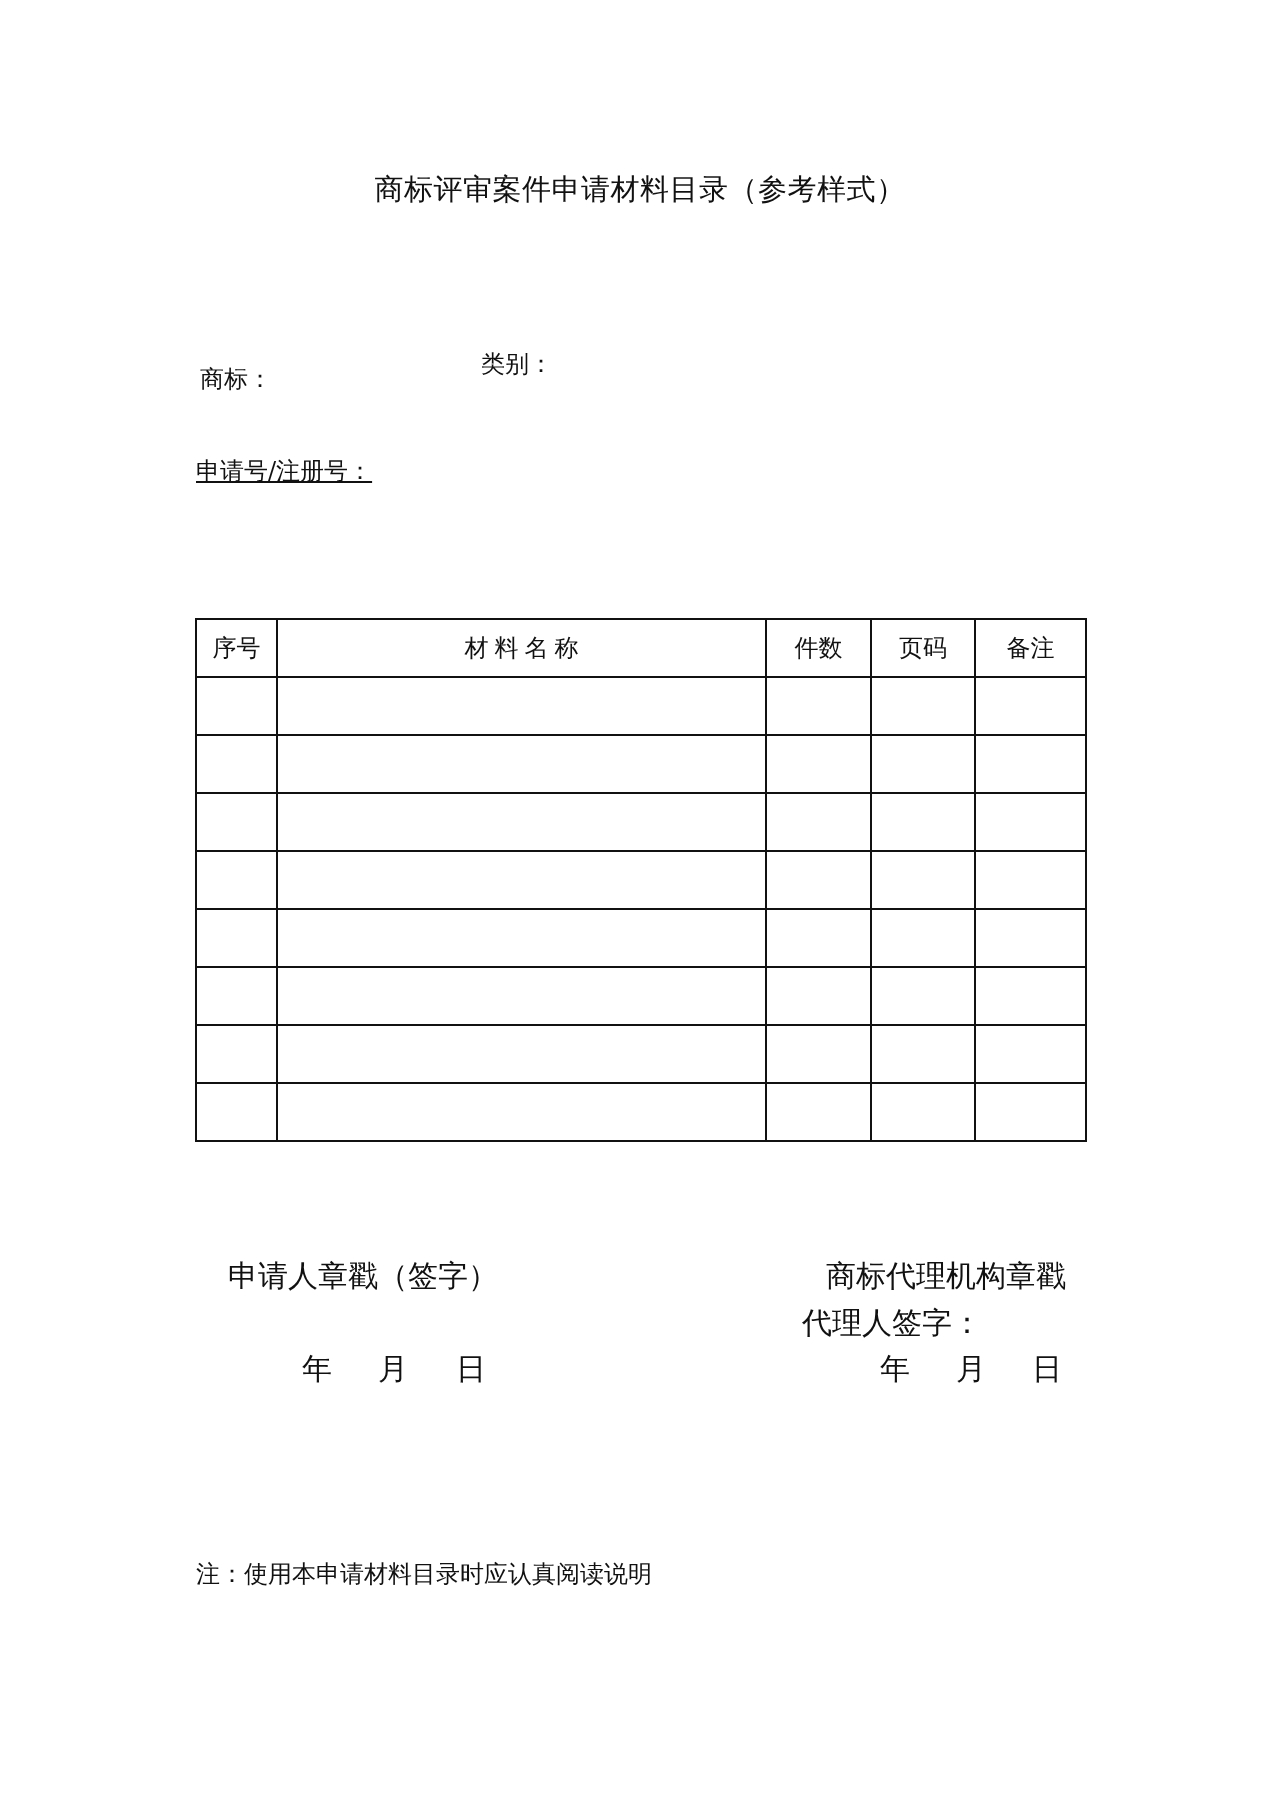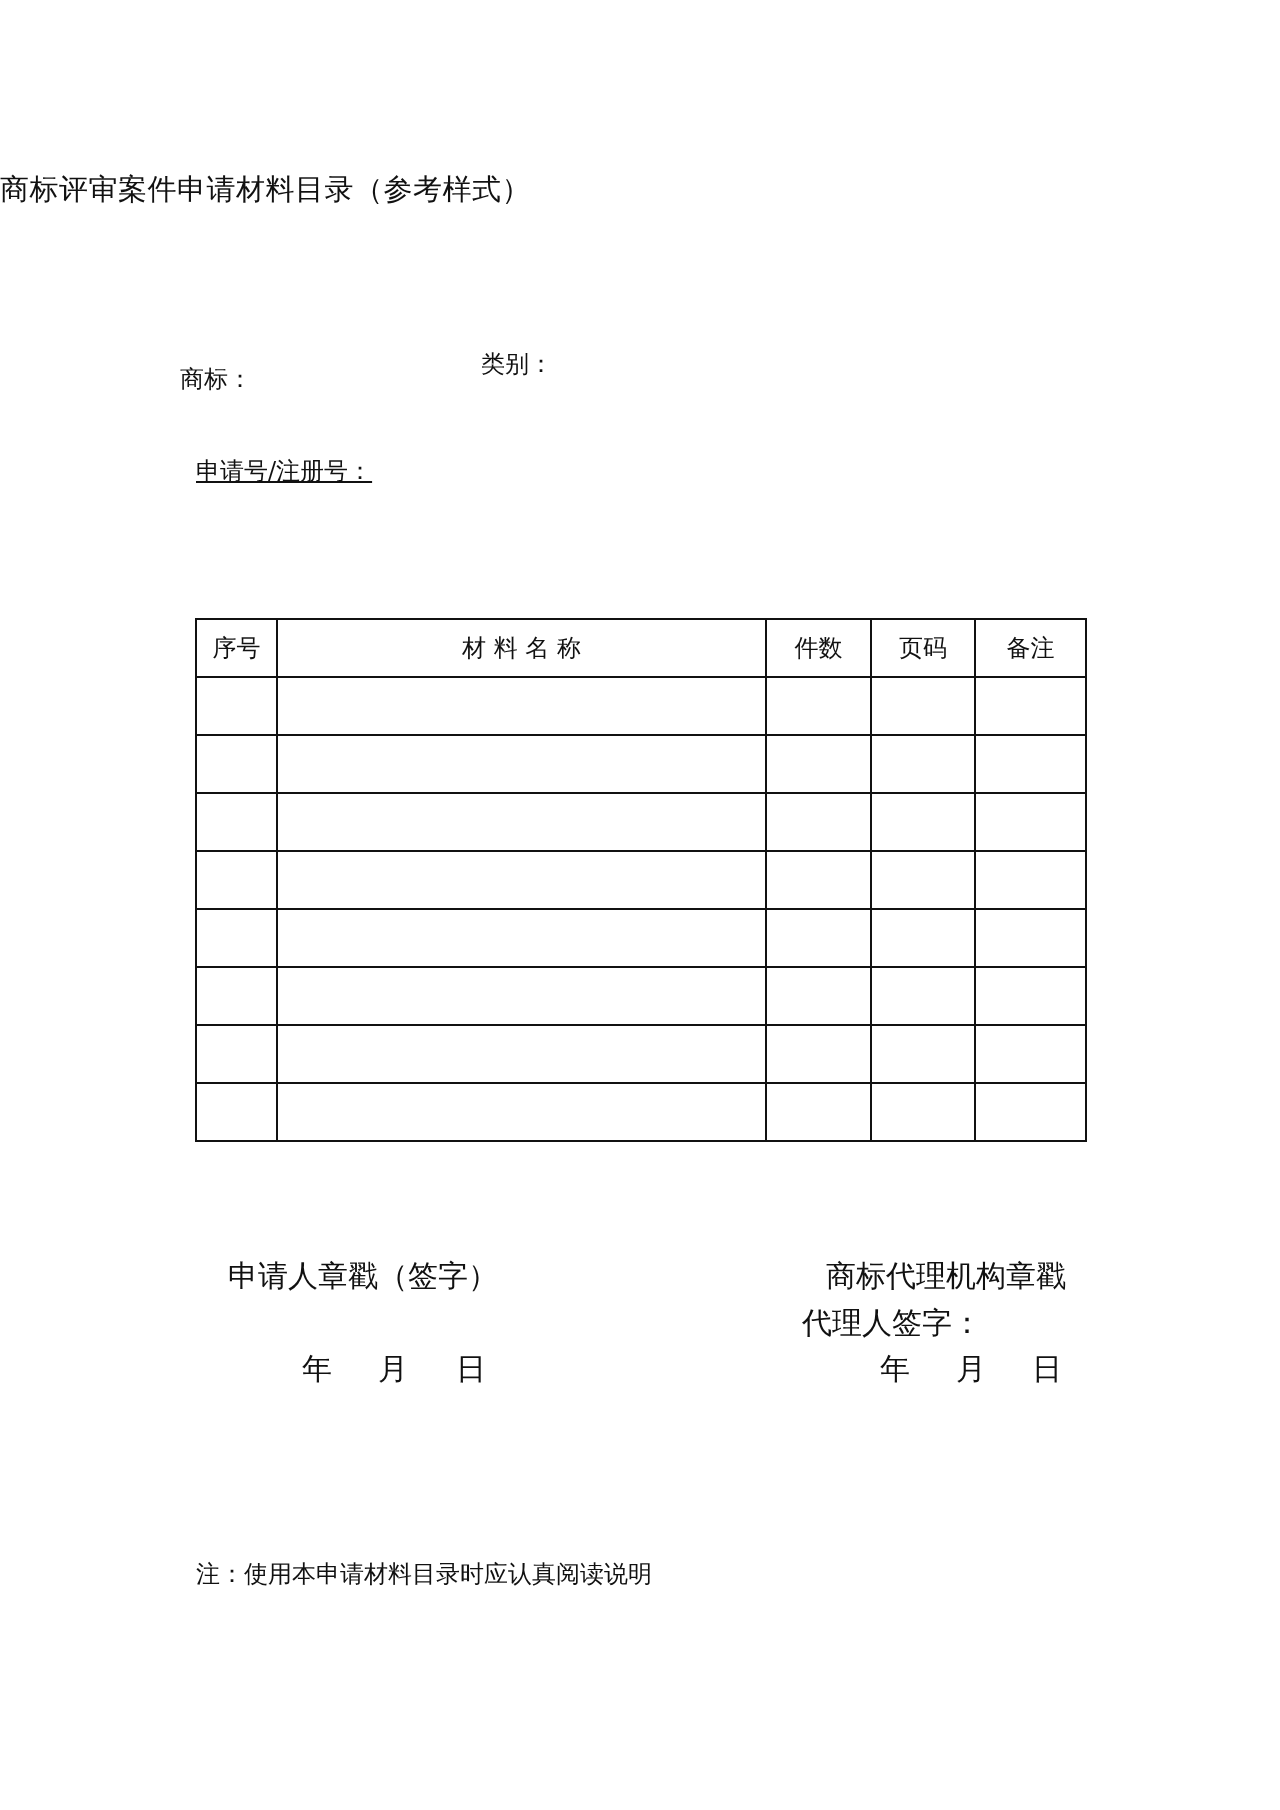--- a/index.html
+++ b/index.html
@@ -1,39 +1,39 @@
 <!DOCTYPE html>
 <html><head>
 <meta charset="utf-8">
 <style>
   html, body { margin: 0; padding: 0; background: #ffffff; }
   body {
     width: 1280px; height: 1810px; position: relative; overflow: hidden;
     font-family: "DejaVu Serif", "Liberation Serif", serif; color: #111;
   }
   .abs { position: absolute; white-space: nowrap; }
-  .title { left: 0; width: 1280px; top: 170px; font-size: 29px; letter-spacing: 0.5px; }
+  .title { left: 0; width: 1280px; top: 170px; text-align: center; font-size: 29px; letter-spacing: 0.5px; }
   .field { font-size: 24px; }
   table.list {
     position: absolute; left: 195px; top: 618px; width: 890px;
     border-collapse: collapse; table-layout: fixed;
   }
   table.list td, table.list th {
     border: 2px solid #111; height: 56px; padding: 0; font-weight: normal;
-    font-size: 24px; text-align: center; vertical-align: middle;
+    font-size: 24px; text-align: center; vertical-align: middle; font-family: Liberation Serif, serif;
   }
   .sig { font-size: 30px; }
   .note { font-size: 24px; }
 </style>
 </head>
 <body>
 
 <div class="abs title">商标评审案件申请材料目录（参考样式）</div>
 
-<div class="abs field" style="left:180px; top:363px;">商标：</div>
+<div class="abs field" style="left:200px; top:363px;">商标：</div>
 <div class="abs field" style="left:481px; top:348px;">类别：</div>
 <div class="abs field" style="left:196px; top:455px;text-decoration:underline;">申请号/注册号：</div>
 
 <table class="list">
   <colgroup>
     <col style="width:81px">
       <col style="width:489px">
       <col style="width:105px">
       <col style="width:104px">
       <col style="width:111px">

